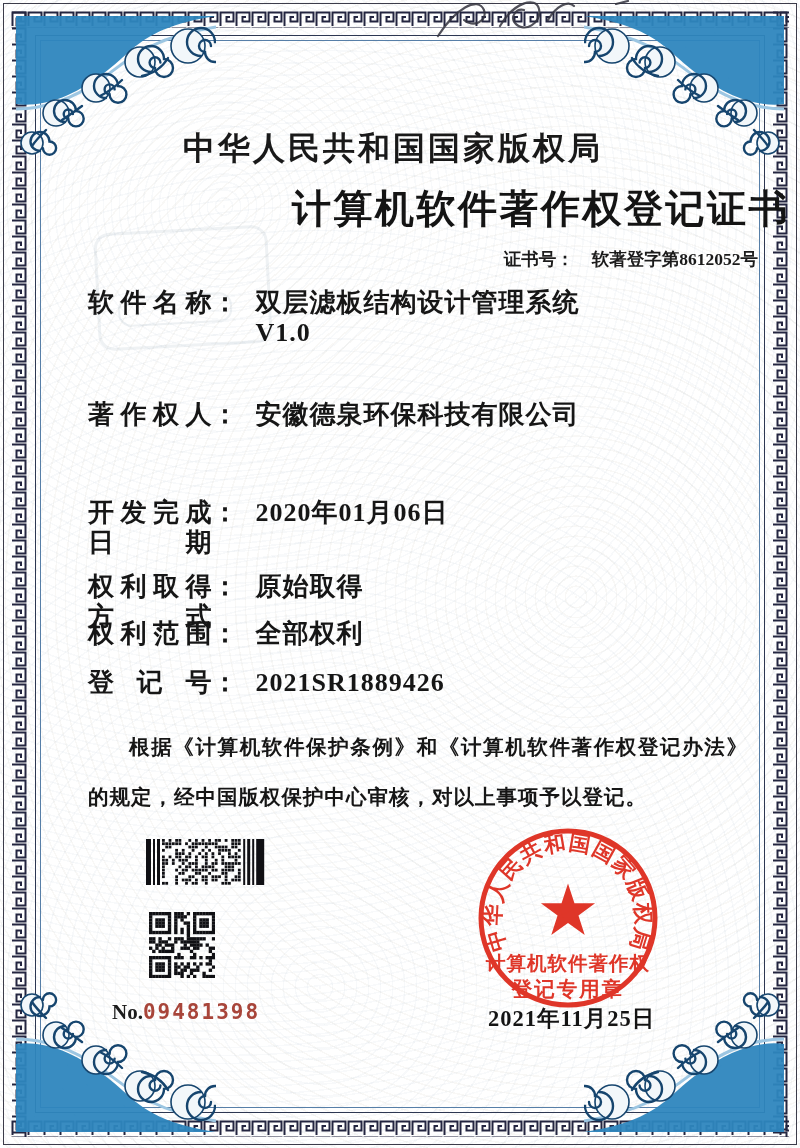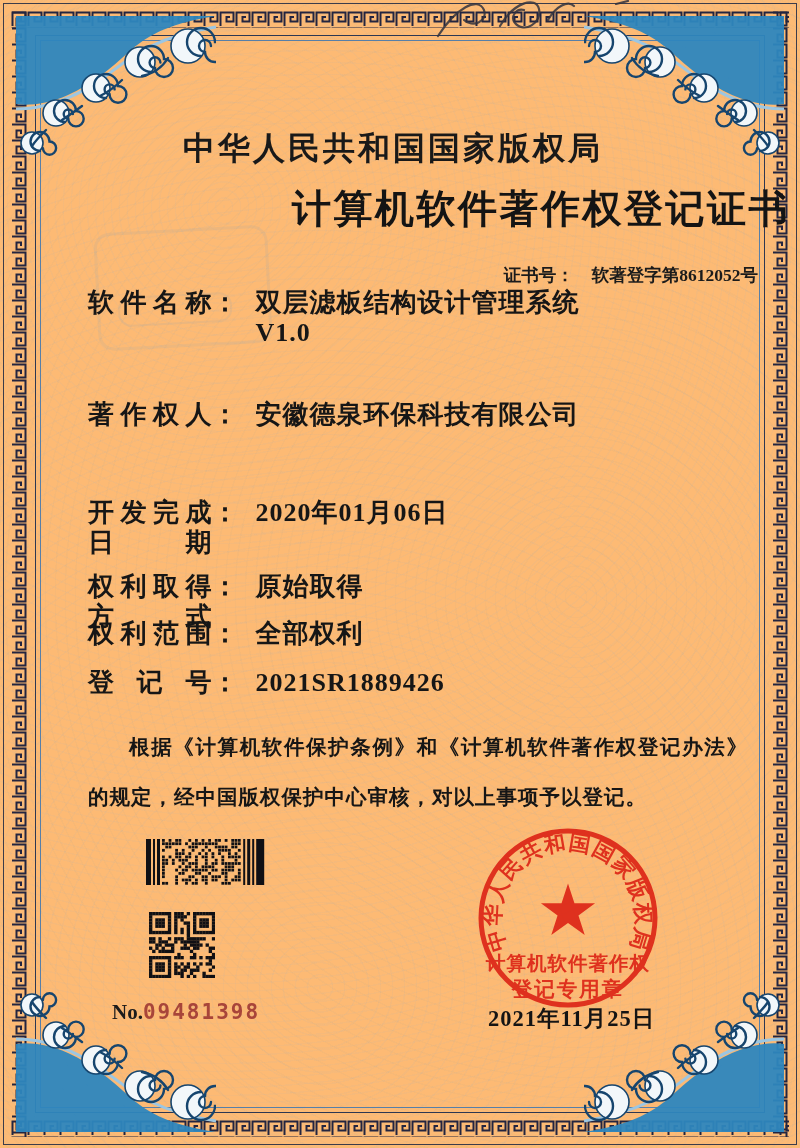--- a/index.html
+++ b/index.html
@@ -1,17 +1,17 @@
 <!DOCTYPE html>
 <html><head>
 <meta charset="utf-8">
 <style>
   html,body{margin:0;padding:0;}
   body{width:800px;height:1148px;background:#e9e7e1;font-family:"Liberation Serif","DejaVu Serif",serif;}
-  .page{position:relative;width:800px;height:1148px;background:#fdba74;overflow:hidden;}
+  .page{position:relative;width:800px;height:1148px;background:#ffffff;overflow:hidden;}
   .page::before{content:'';position:absolute;inset:0;pointer-events:none;
     background:
       repeating-radial-gradient(circle at 28% 18%, rgba(155,175,195,.07) 0 1.5px, rgba(0,0,0,0) 1.5px 8px),
       repeating-radial-gradient(circle at 72% 52%, rgba(175,165,140,.08) 0 1.5px, rgba(0,0,0,0) 1.5px 10px),
       repeating-radial-gradient(circle at 40% 86%, rgba(150,170,190,.07) 0 1.5px, rgba(0,0,0,0) 1.5px 12px);
   }
   
   .line0{position:absolute;inset:3px;border:1.6px solid #3c3c4a;}
   .band{position:absolute;}
   .band-top{left:11px;top:11px;width:778px;height:17px;}
@@ -23,21 +23,21 @@
   .corner{position:absolute;width:200px;height:150px;}
   .corner.tl{left:16px;top:16px;}
   .corner.tr{right:16px;top:16px;transform:scaleX(-1);}
   .corner.bl{left:16px;bottom:16px;transform:scaleY(-1);}
   .corner.br{right:16px;bottom:16px;transform:scale(-1,-1);}
   
   .authority{position:absolute;left:0;right:14px;top:127px;text-align:center;
     font-size:32px;font-weight:800;letter-spacing:3px;color:#191919;}
   .cert-title{position:absolute;left:0;right:10px;top:182px;text-align:right;
     font-size:39px;font-weight:800;letter-spacing:2.5px;color:#141414;}
-  .certno{position:absolute;top:247px;right:42px;font-size:17.5px;font-weight:700;color:#1b1b1b;margin-top:16px;}
+  .certno{position:absolute;top:247px;right:42px;font-size:17.5px;font-weight:700;color:#1b1b1b;}
   .certno .gap{display:inline-block;width:18px;}
   
   .row{position:absolute;left:88px;font-size:26px;font-weight:700;color:#161616;letter-spacing:.5px;line-height:30px;}
   .lbl{display:inline-block;width:124px;text-align:justify;text-align-last:justify;vertical-align:top;}
   .colon{vertical-align:top;}
   .val{display:inline-block;vertical-align:top;margin-left:10px;letter-spacing:1px;}
   .r1{top:288px;} .r2{top:372px;margin-top:28px;} .r3{top:498px;} .r4{top:523px;}
   .r5{top:572px;} .r6{top:619px;} .r7{top:668px;}
   .statement{position:absolute;left:88px;top:722px;width:660px;font-size:20.5px;font-weight:600;
     color:#161616;letter-spacing:1px;line-height:50px;text-indent:41px;text-align:justify;}

